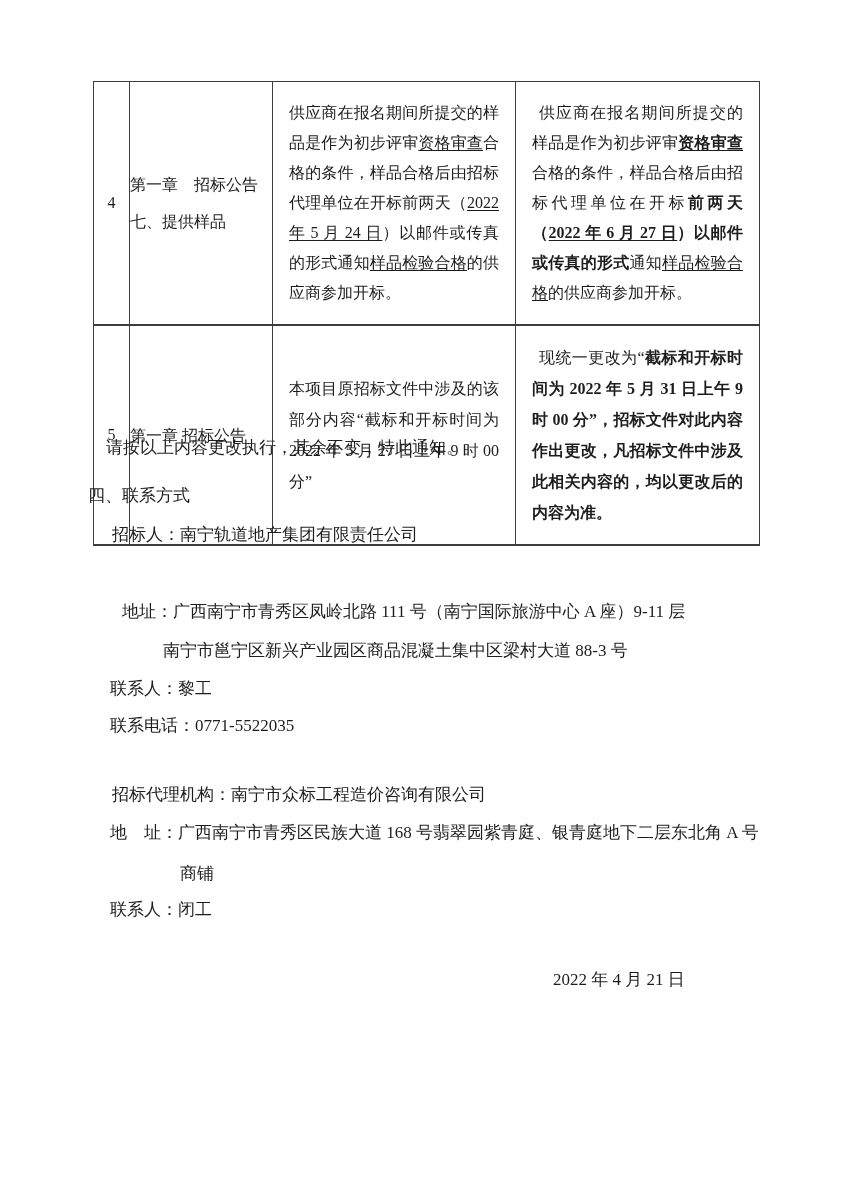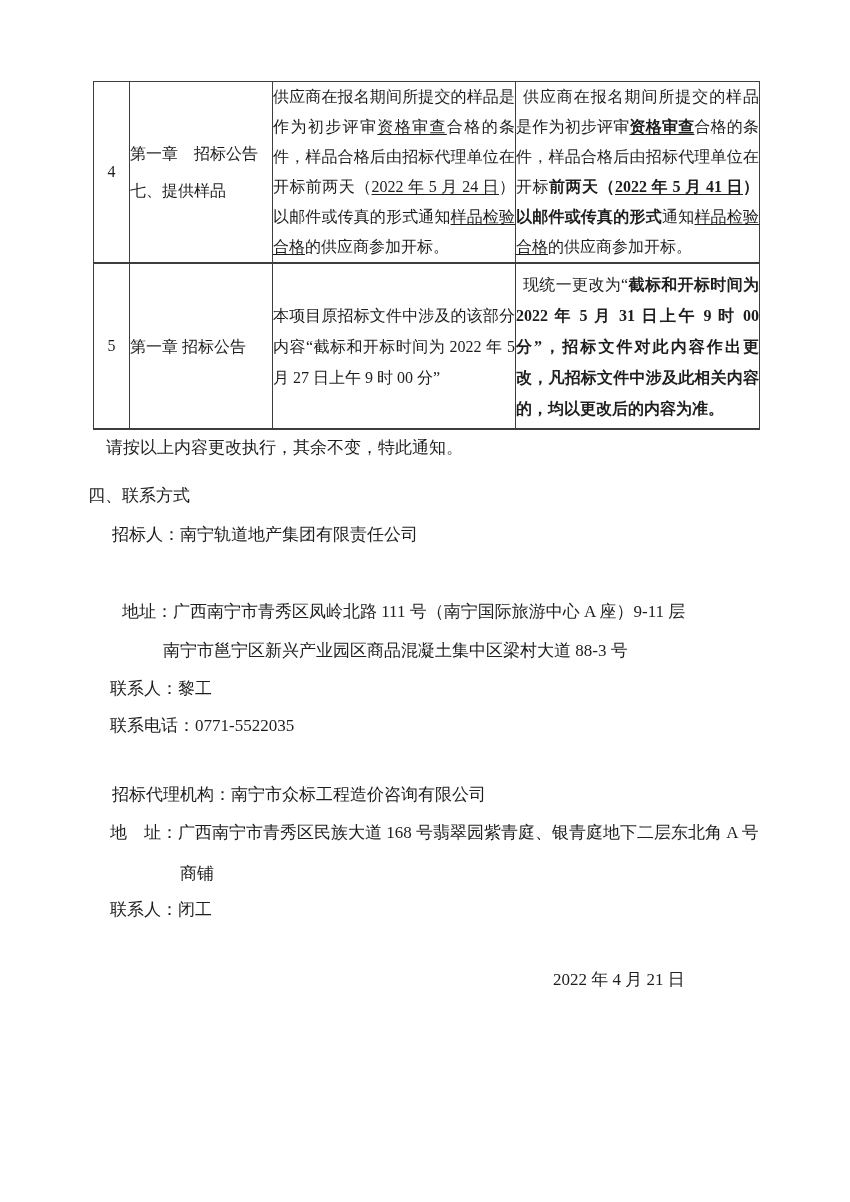--- a/index.html
+++ b/index.html
@@ -28,21 +28,21 @@
   }
   tr.row-4 { height:179px; }
   tr.row-5 { height:166px; }
   tr.row-4 td { border-bottom-width:2px; }
 
   td.c-no { text-align:center; font-size:15px; }
   td.c-sec { padding-left:10px; padding-right:2px; }
   td.c-sec div { line-height:37px; white-space:nowrap; }
   td.c-orig { padding:0 7px 0 8px; }
   td.c-rev  { padding:0 6px 0 8px; }
-  td p.celltext { margin:0; text-align:justify; }
+  td p.celltext { margin:16px; text-align:justify; }
   tr.row-4 td p.celltext { line-height:30px; }
   tr.row-5 td p.celltext { line-height:31px; }
   td.c-rev p.celltext { text-indent:7px; }
 
   .u  { text-decoration:underline; text-underline-offset:2px; }
   .b  { font-weight:700; }
   .bu { font-weight:700; text-decoration:underline; text-underline-offset:2px; }
 
   
   .docline { position:absolute; font-size:17px; line-height:24px; white-space:nowrap; }
@@ -79,21 +79,21 @@
           <span>4</span>
         </td>
         <td class="c-sec">
           <div>第一章　招标公告</div>
           <div>七、提供样品</div>
         </td>
         <td class="c-orig">
           <p class="celltext"><span>供应商在报名期间所提交的样品是作为初步评审</span><span class="u">资格审查</span><span>合格的条件，样品合格后由招标代理单位在开标前两天（</span><span class="u">2022 年 5 月 24 日</span><span>）以邮件或传真的形式通知</span><span class="u">样品检验合格</span><span>的供应商参加开标。</span></p>
         </td>
         <td class="c-rev">
-          <p class="celltext"><span>供应商在报名期间所提交的样品是作为初步评审</span><span class="bu">资格审查</span><span>合格的条件，样品合格后由招标代理单位在开标</span><span class="b">前两天（</span><span class="bu">2022 年 5 月 41 日</span><span class="b">）以邮件或传真的形式</span><span>通知</span><span class="u">样品检验合格</span><span>的供应商参加开标。</span></p>
+          <p class="celltext"><span>供应商在报名期间所提交的样品是作为初步评审</span><span class="bu">资格审查</span><span>合格的条件，样品合格后由招标代理单位在开标</span><span class="b">前两天（</span><span class="bu">2022 年 6 月 27 日</span><span class="b">）以邮件或传真的形式</span><span>通知</span><span class="u">样品检验合格</span><span>的供应商参加开标。</span></p>
         </td>
       </tr>
       <tr class="row-5">
         <td class="c-no">
           <span>5</span>
         </td>
         <td class="c-sec">
           <div>第一章 招标公告</div>
         </td>
         <td class="c-orig">

